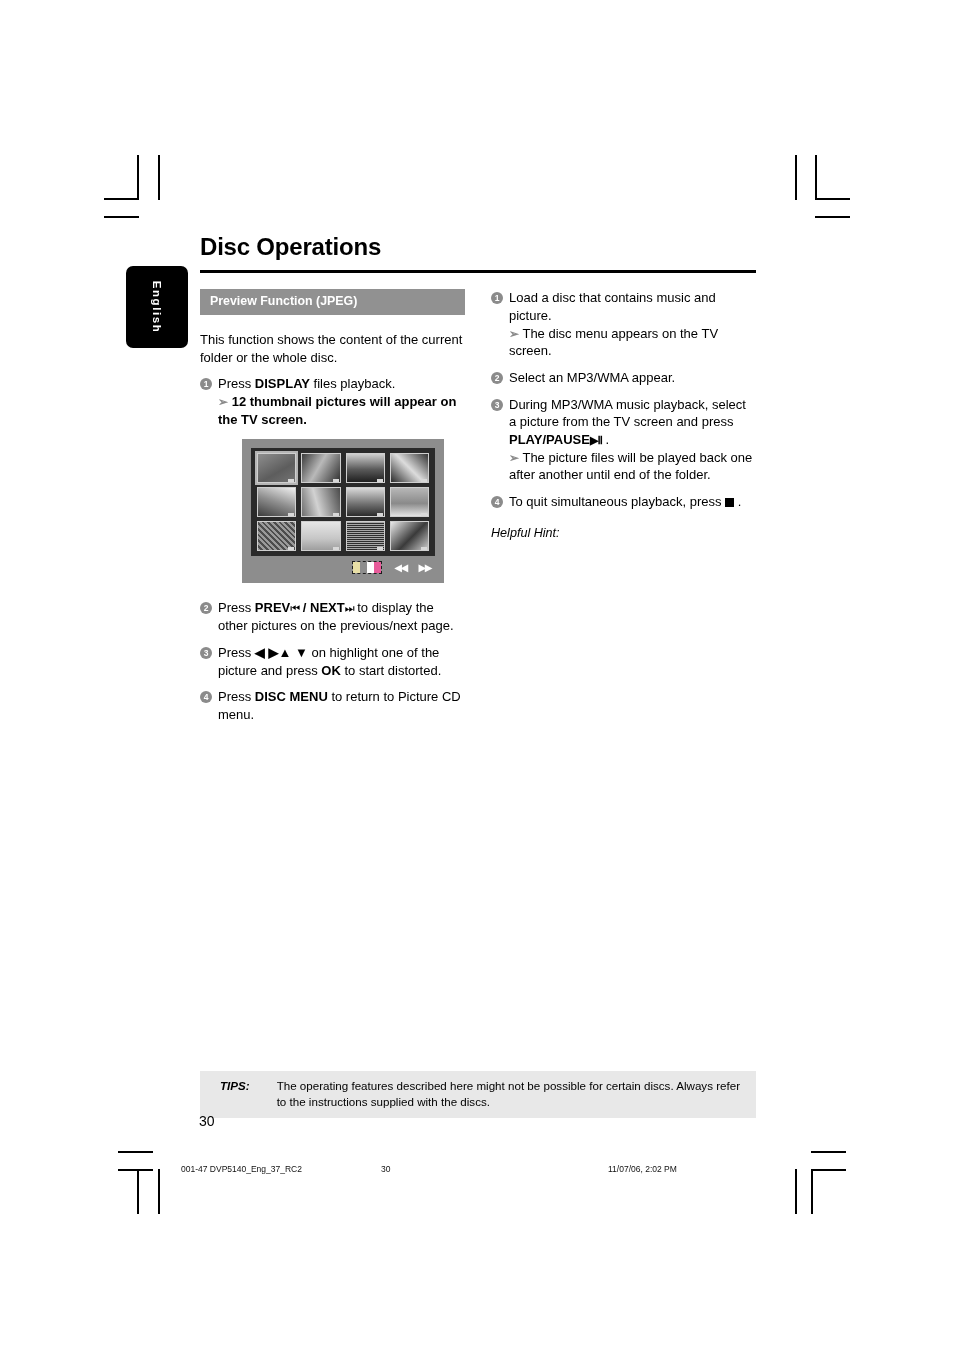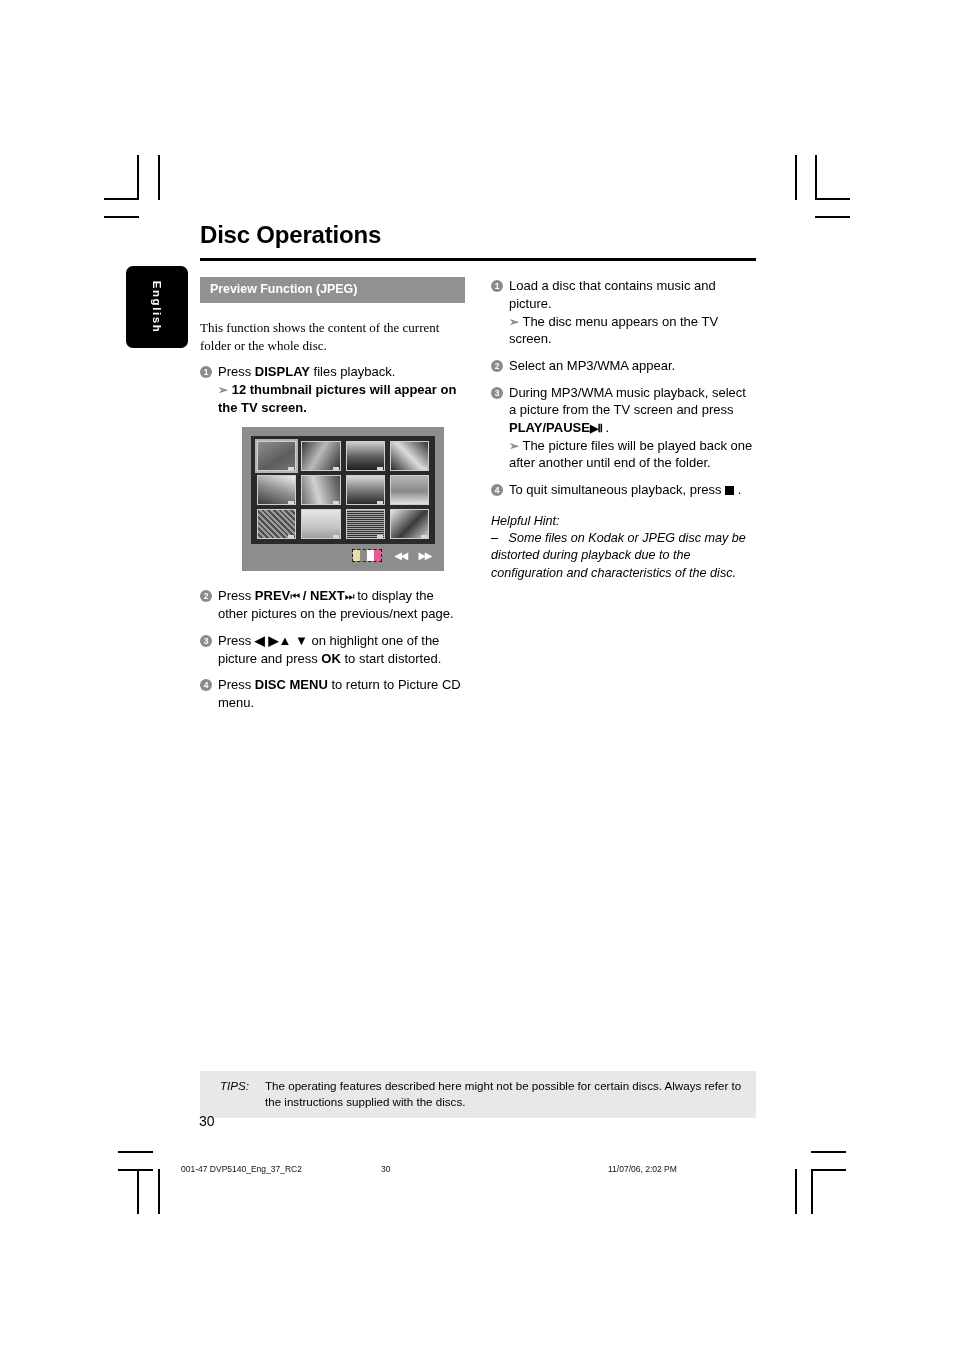--- a/index.html
+++ b/index.html
@@ -50,21 +50,21 @@
     left: 200px;
     top: 218px;
     width: 556px;
   }
 
   #page-title {
     font-size: 24px;
     font-weight: bold;
     letter-spacing: -0.2px;
     line-height: 1.1;
-    margin: 4px 0 10px 0;
+    margin: 16px 0 10px 0;
     font-family: "Liberation Sans", sans-serif;
   }
 
   #title-rule {
     height: 3px;
     background: #000;
     width: 556px;
     margin-bottom: 16px;
   }
 
@@ -83,21 +83,20 @@
     font-weight: bold;
     padding: 4px 10px 5px 10px;
     line-height: 1.35;
     margin-bottom: 7px;
   }
 
   .para {
     font-size: 13px;
     line-height: 1.36;
     margin: 16px 0 9px 0;
-    font-family: Liberation Serif, serif;
   }
 
   .step {
     display: flex;
     font-size: 13px;
     line-height: 1.36;
     margin-bottom: 9px;
   }
   .step-num {
     flex: 0 0 auto;
@@ -201,24 +200,24 @@
     top: 1071px;
     width: 556px;
     background: #e8e8e8;
     display: flex;
     padding: 7px 10px 8px 20px;
     box-sizing: border-box;
     font-size: 11.6px;
     line-height: 1.4;
   }
   #tips-label {
-    font-weight: normal;
+    font-weight: bold;
     font-style: italic;
     flex: 0 0 auto;
-    margin-right: 16px;
+    margin-right: 27px;
   }
   #tips-text { flex: 1 1 auto; }
 
   #page-number {
     position: absolute;
     left: 199px;
     top: 1113px;
     font-size: 14px;
     font-weight: normal;
   }
@@ -385,23 +384,20 @@
         </span>
       </div>
 
       <div class="step">
         <span class="step-num">4</span>
         <span class="step-body"><span>To quit simultaneous playback, press </span><span class="stopsq"></span><span> .</span></span>
       </div>
 
       <div class="hint">
         <div class="hint-title">Helpful Hint:</div>
-        <div>
-          <span>–</span>&nbsp;&nbsp;&nbsp;<span>Some files on Kodak or JPEG disc may be distorted during playback due to the configuration and characteristics of the disc.</span>
-        </div>
       </div>
 
     </div>
   </div>
 </div>
 
 <div id="tips">
   <span id="tips-label">TIPS:</span>
   <span id="tips-text">The operating features described here might not be possible for certain discs.  Always refer to the instructions supplied with the discs.</span>
 </div>

